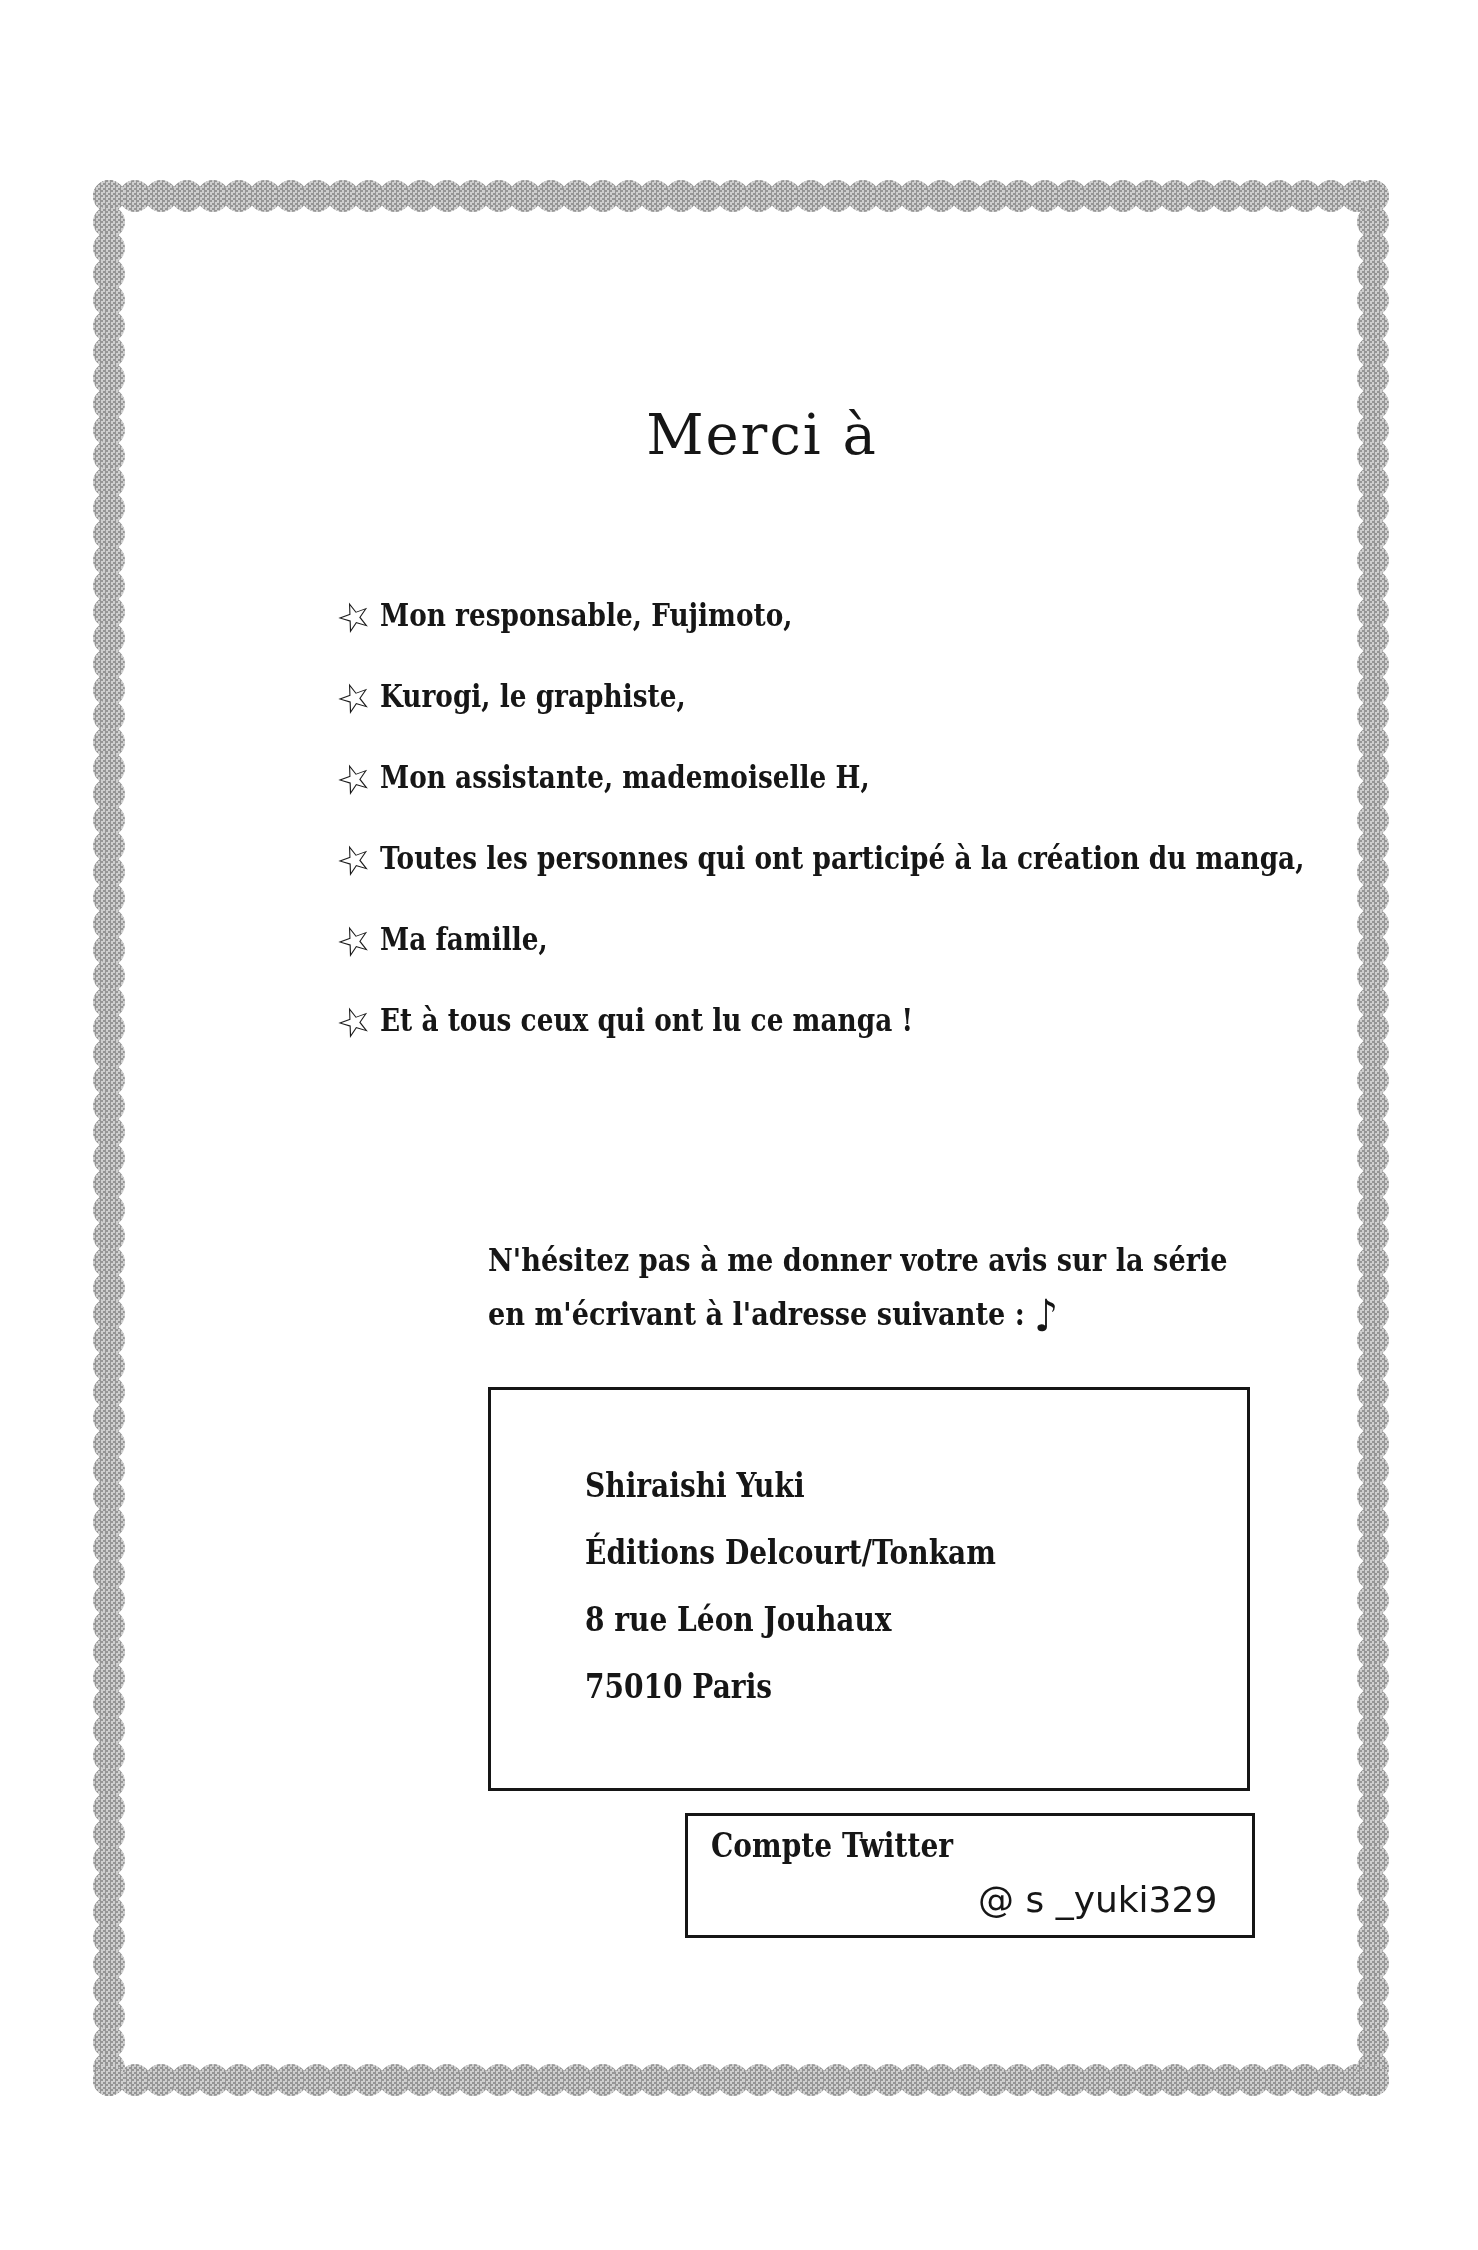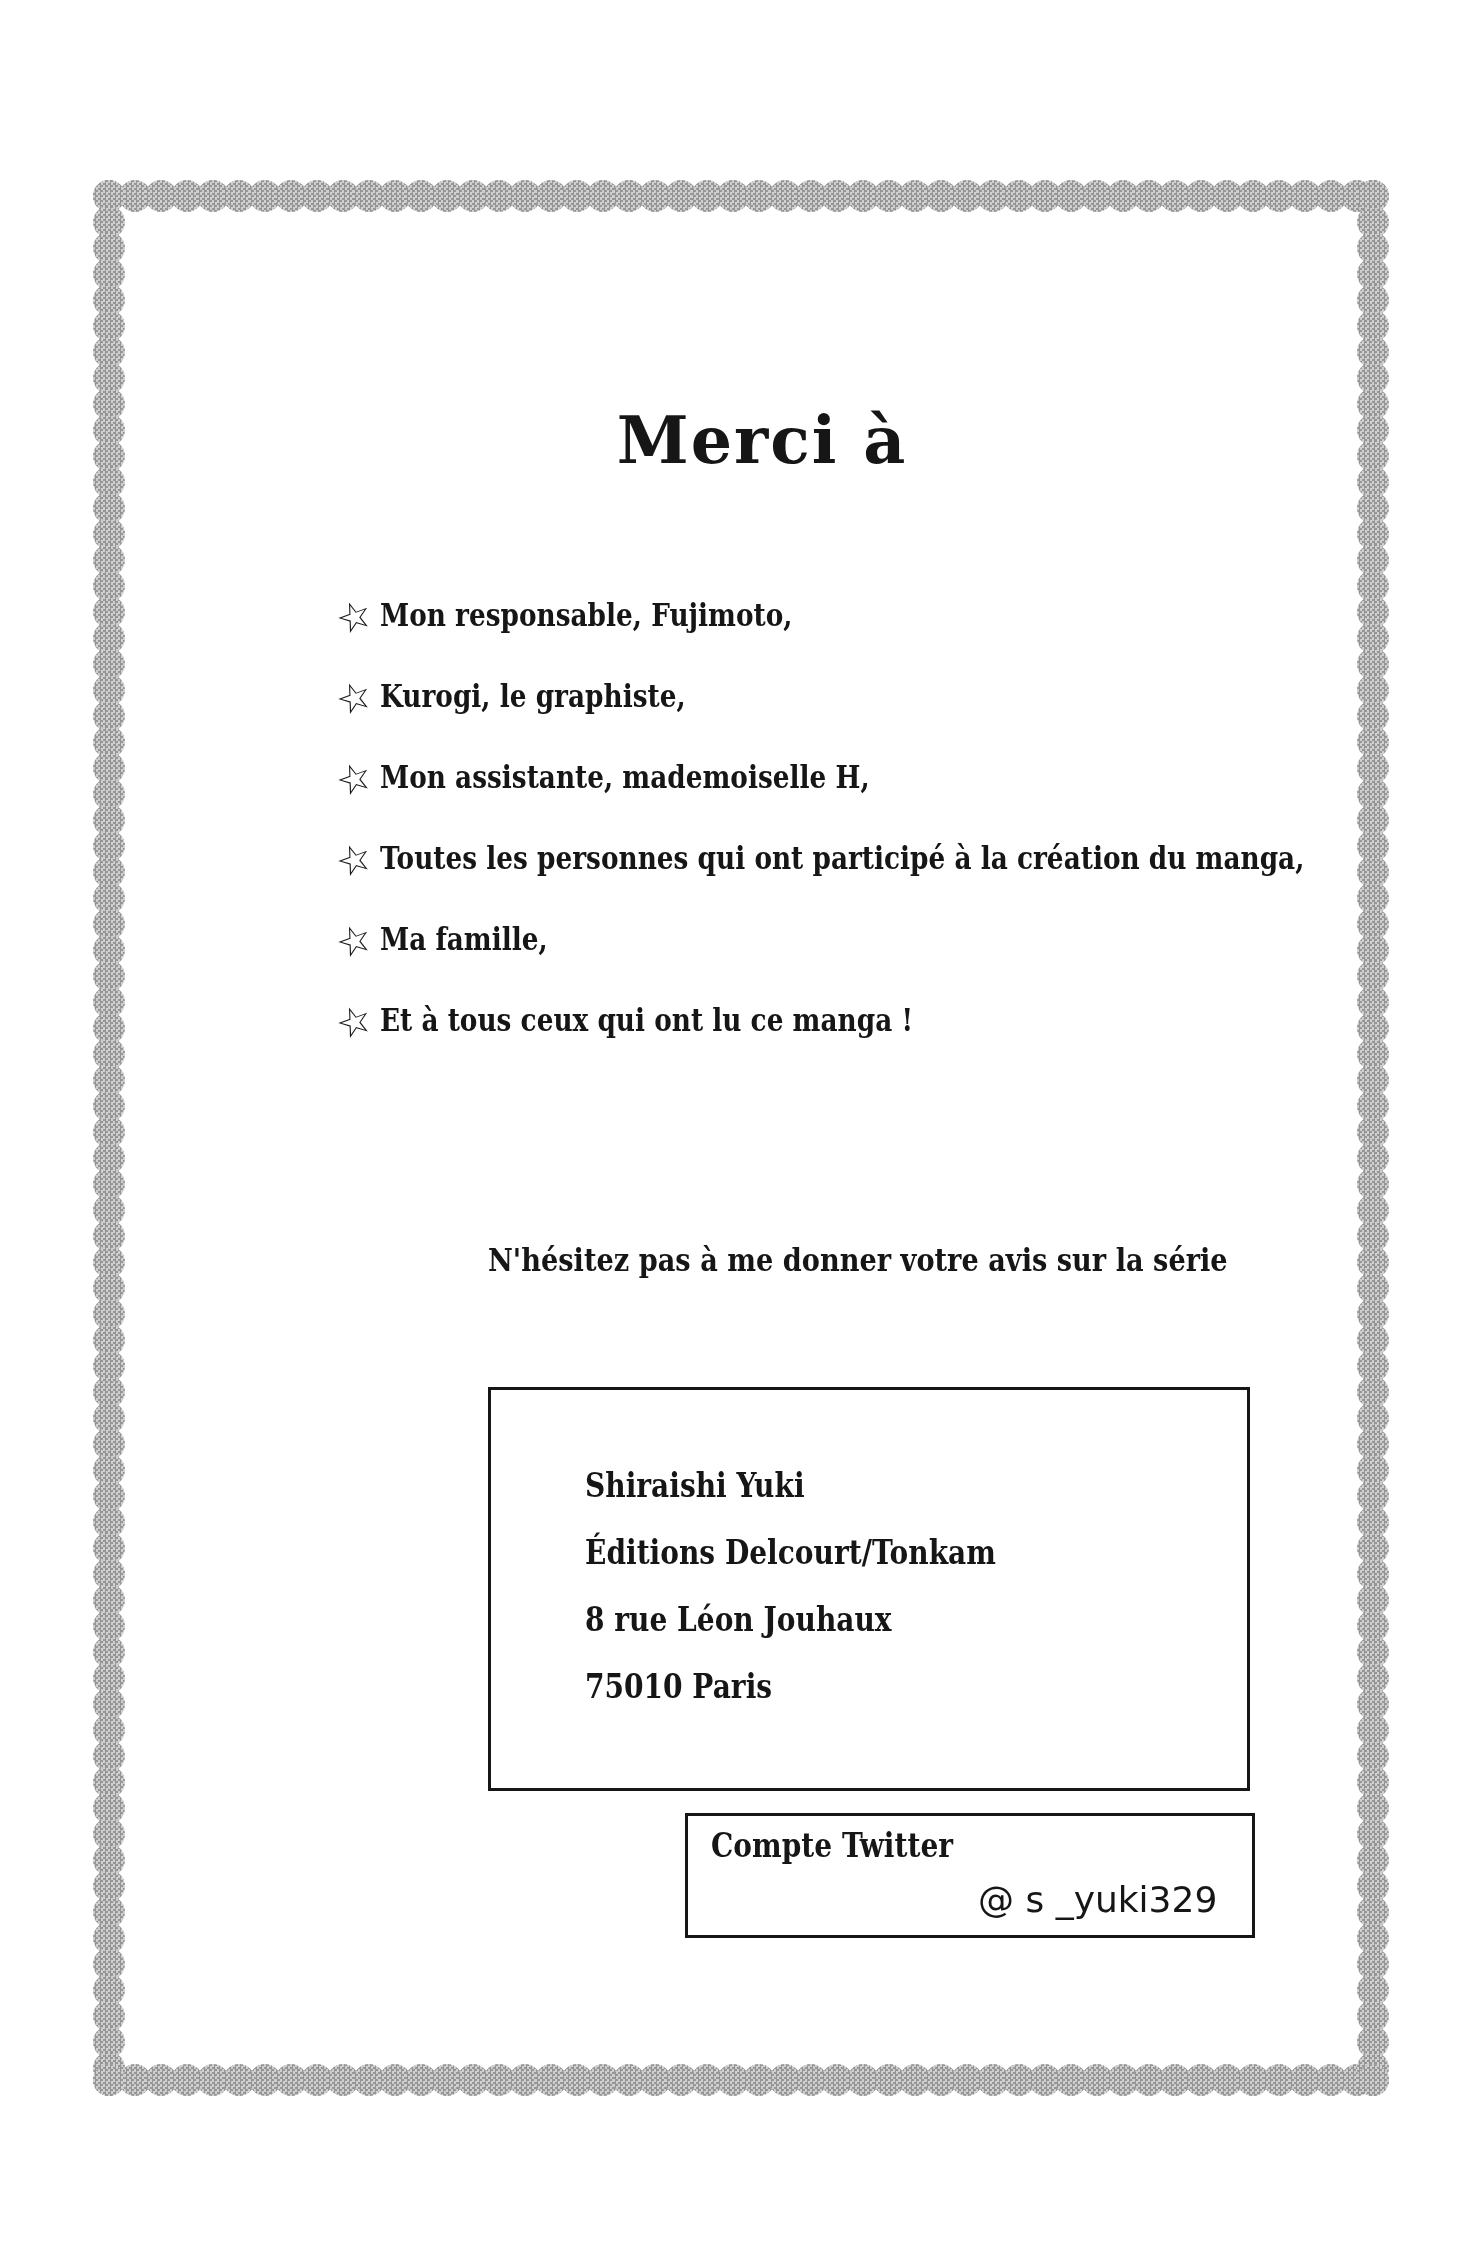--- a/index.html
+++ b/index.html
@@ -40,22 +40,22 @@
     transform-origin:left center;
     display:inline-block;
   }
   
   .title-wrap{
     position:absolute;
     left:0; right:0; top:402px;
     text-align:center;
   }
   .title{
-    font-size:65px;
-    font-weight:bold;
+    font-size:56px;
+    font-weight:normal;
     letter-spacing:2px;
     margin-left:46px;
   }
   
   .thanks-list{
     position:absolute;
     left:336px; top:574px;
   }
   .row{
     height:81px;
@@ -405,20 +405,23 @@
     <span class="hand">Ma famille,</span>
   </div>
   <div class="row">
     <span class="star">☆</span>
     <span class="hand">Et à tous ceux qui ont lu ce manga !</span>
   </div>
 </div>
 
 <div class="feedback">
   <div><span class="hand">N'hésitez pas à me donner votre avis sur la série</span></div>
+  <div>
+    <span class="hand"><span>en m'écrivant à l'adresse suivante :</span> <span class="music-note">♪</span></span>
+  </div>
 </div>
 
 <div class="address-box">
   <span class="hand">Shiraishi Yuki</span>
   <span class="hand">Éditions Delcourt/Tonkam</span>
   <span class="hand">8 rue Léon Jouhaux</span>
   <span class="hand">75010 Paris</span>
 </div>
 
 <div class="twitter-box">

